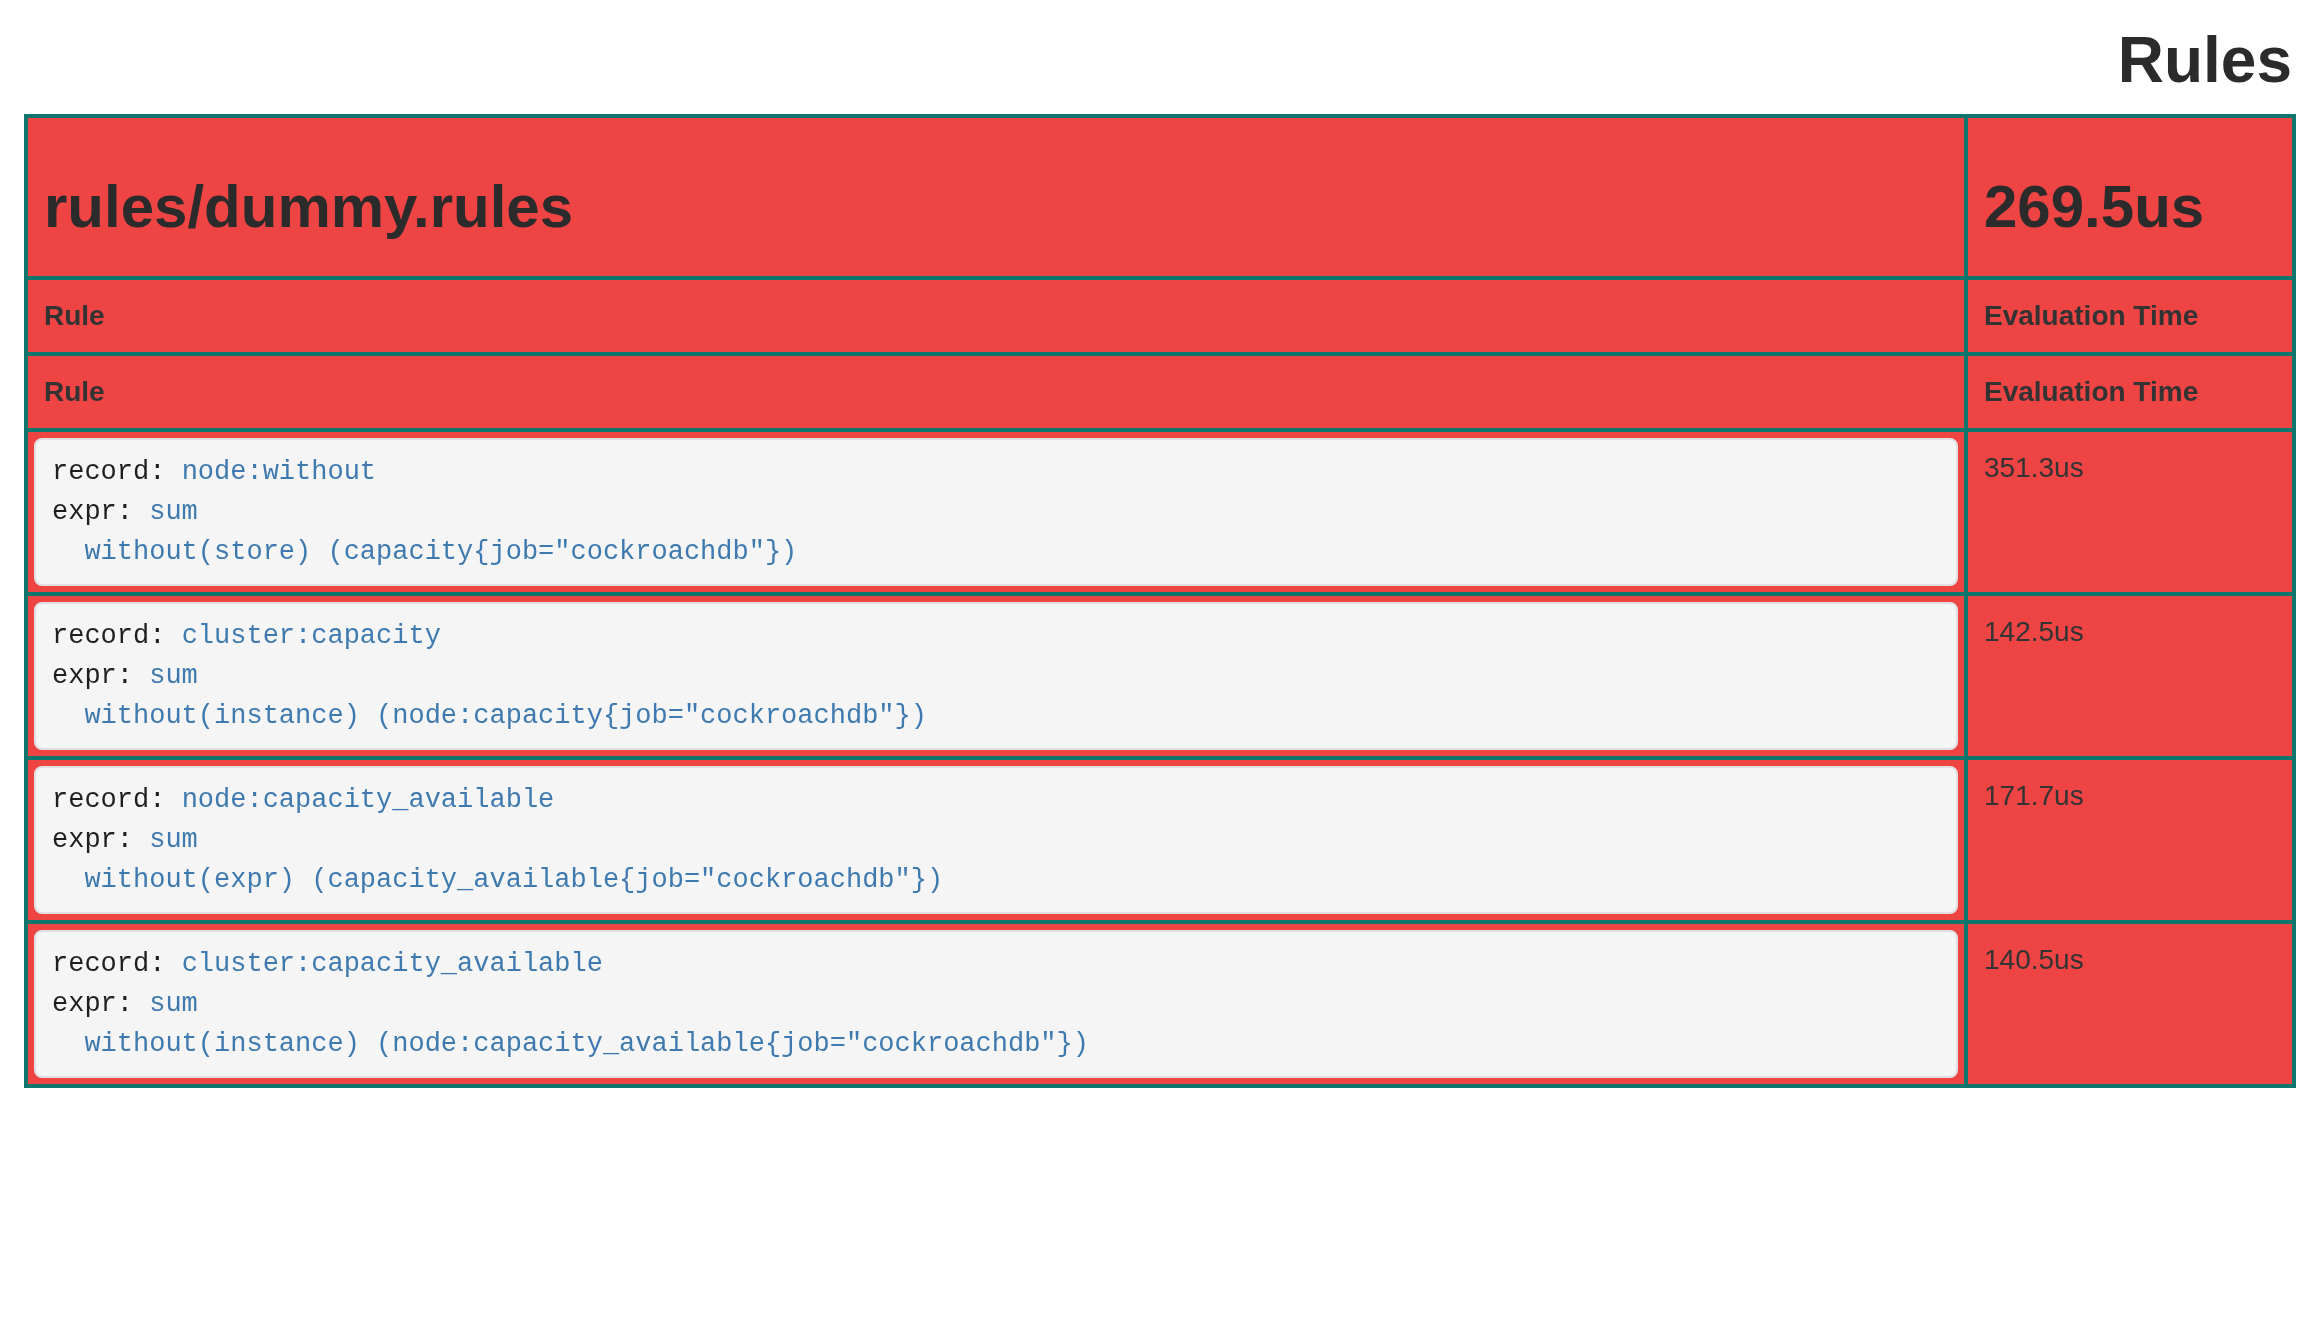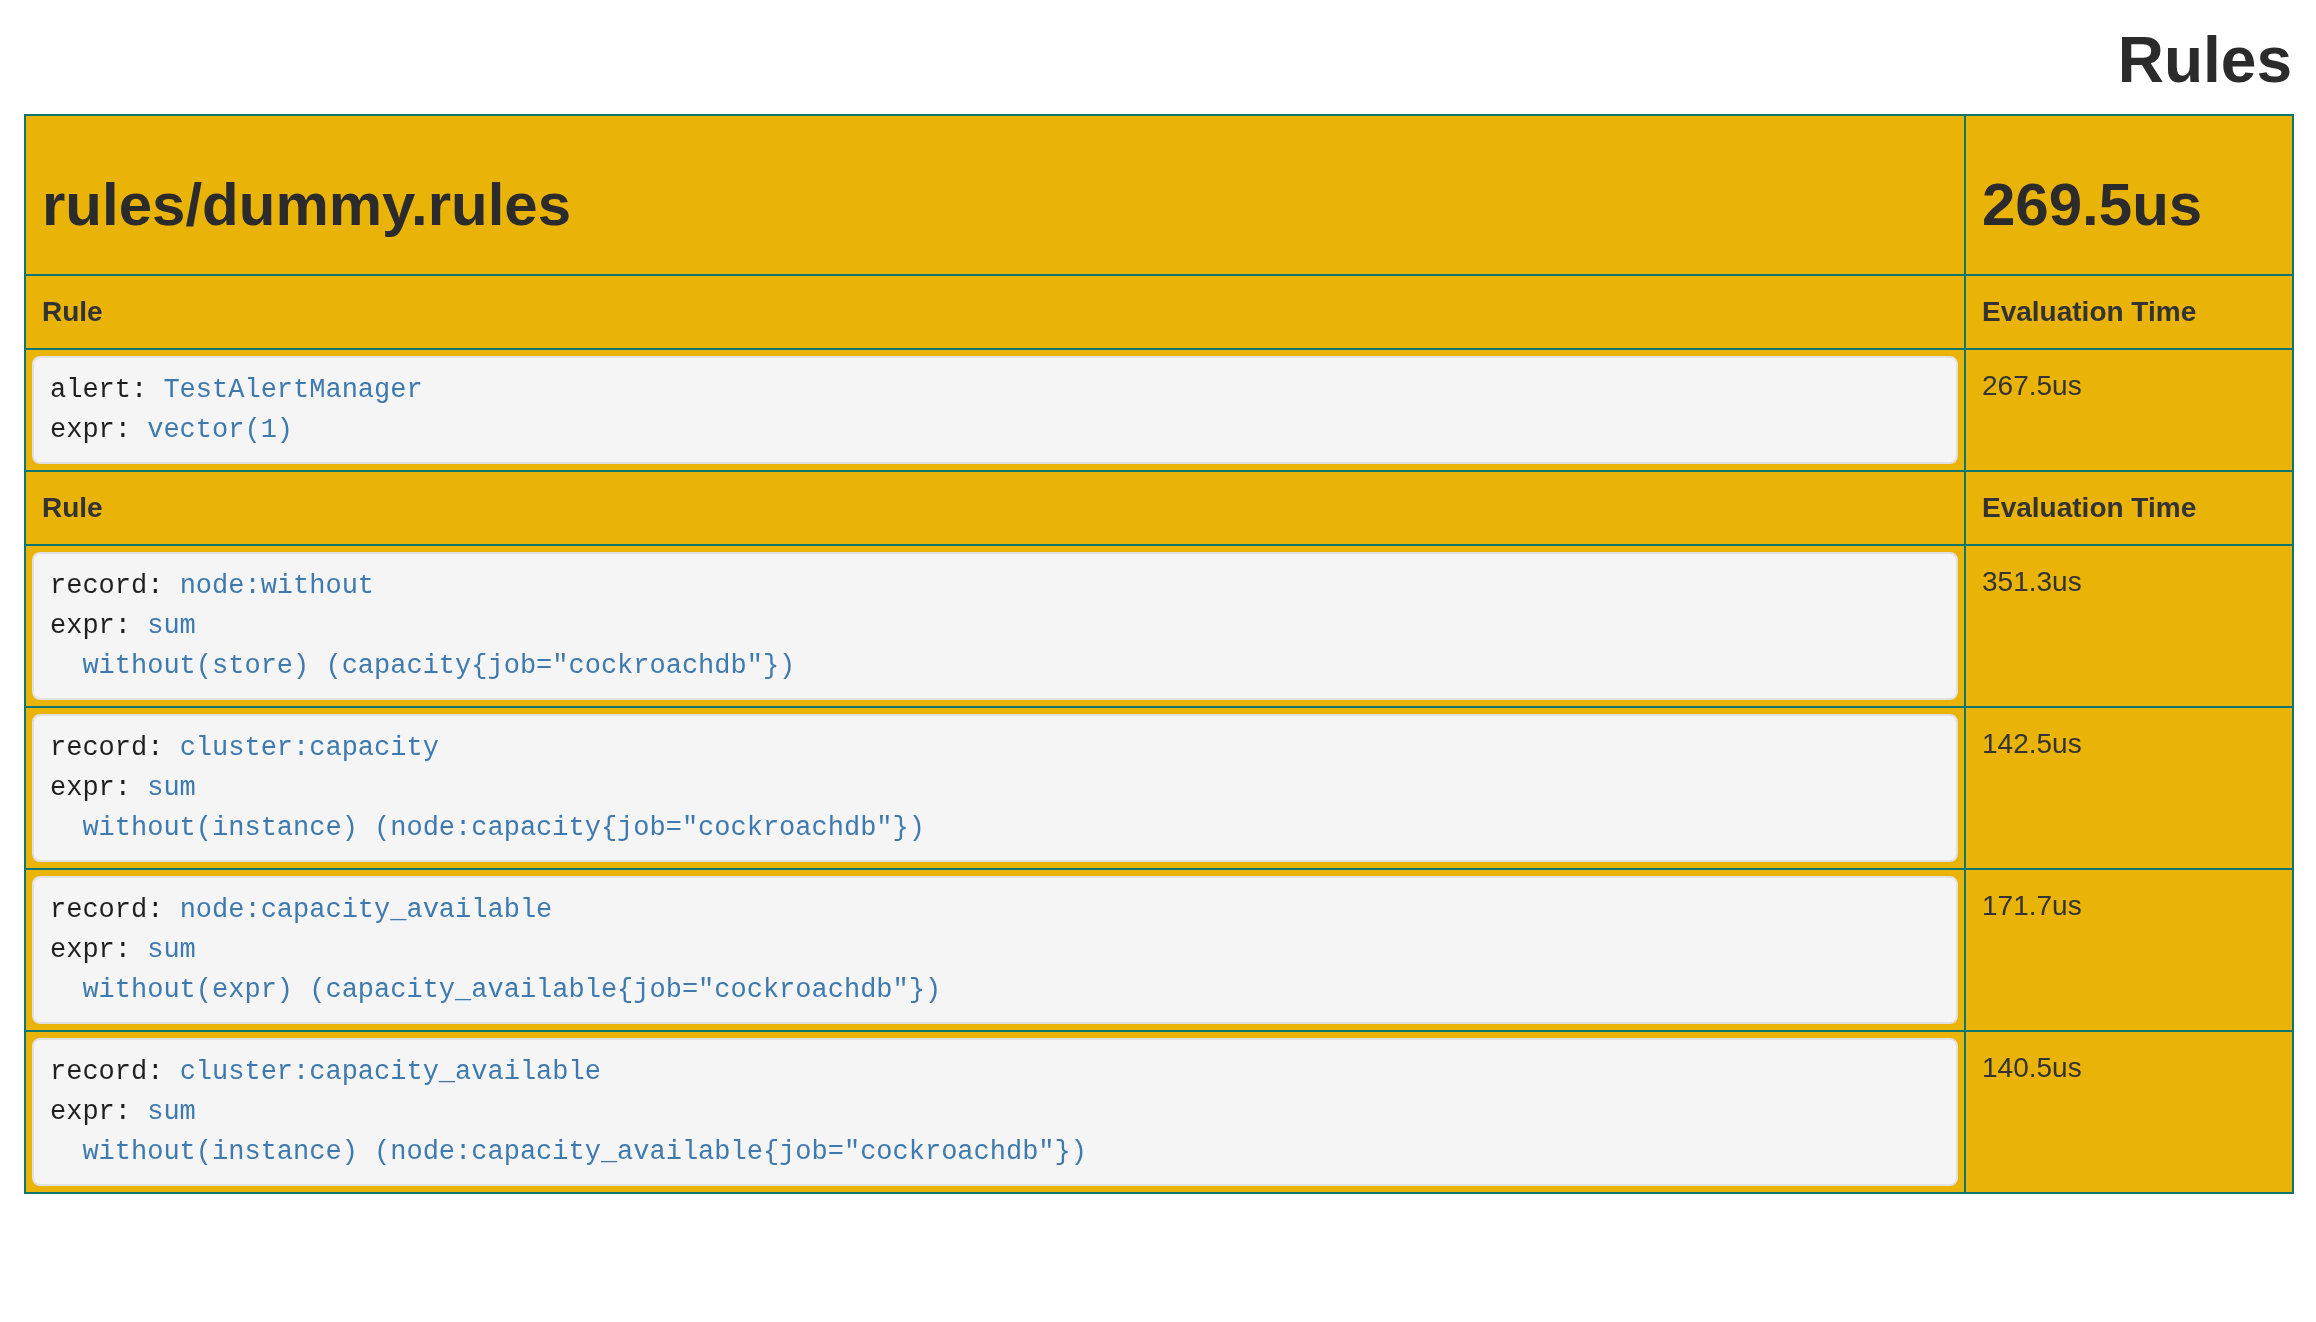--- a/index.html
+++ b/index.html
@@ -27,24 +27,24 @@
   }
   table.rules-table {
     border-collapse: collapse;
     table-layout: fixed;
     width: 2268px;
   }
   table.rules-table col.rule-col   { width: 1940px; }
   table.rules-table col.time-col   { width: 328px; }
   table.rules-table td,
   table.rules-table th {
-    border: 2px solid #0f766e;
+    border: 4px solid #0f766e;
     vertical-align: top;
     text-align: left;
-    background: #eab308;
+    background: #ef4444;
   }
   td.group-cell { padding: 16px; }
   h2.group-heading {
     font-size: 60px;
     line-height: 66px;
     font-weight: bold;
     color: #2b2b2b;
     margin: 40px 0 20px 0;
     white-space: nowrap;
     overflow: hidden;
@@ -98,27 +98,20 @@
         </td>
         <td class="group-cell">
           <h2 class="group-heading">269.5us</h2>
         </td>
       </tr>
       <tr>
         <th class="col-header">Rule</th>
         <th class="col-header">Evaluation Time</th>
       </tr>
       <tr>
-        <td class="rule-cell">
-          <pre class="rule-text"><span style="color: rgb(31, 31, 31);">alert: </span><a class="rule-link" href="#" style="color: rgb(62, 122, 175);">TestAlertManager</a>
-<span style="color: rgb(31, 31, 31);">expr: </span><a class="rule-link" href="#" style="color: rgb(62, 122, 175);">vector(1)</a></pre>
-        </td>
-        <td class="time-cell">267.5us</td>
-      </tr>
-      <tr>
         <th class="col-header">Rule</th>
         <th class="col-header">Evaluation Time</th>
       </tr>
       <tr>
         <td class="rule-cell">
           <pre class="rule-text"><span style="color: rgb(31, 31, 31);">record: </span><a class="rule-link" href="#" style="color: rgb(62, 122, 175);">node:without</a>
 <span style="color: rgb(31, 31, 31);">expr: </span><a class="rule-link" href="#" style="color: rgb(62, 122, 175);">sum</a>
 <span style="color: rgb(31, 31, 31);">  </span><a class="rule-link" href="#" style="color: rgb(62, 122, 175);">without(store) (capacity{job="cockroachdb"})</a></pre>
         </td>
         <td class="time-cell">351.3us</td>

